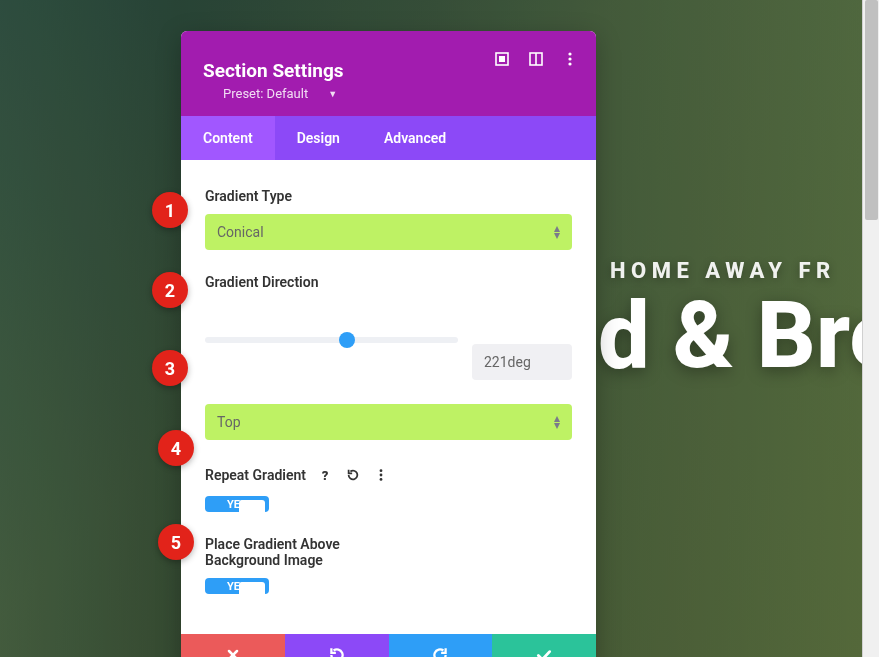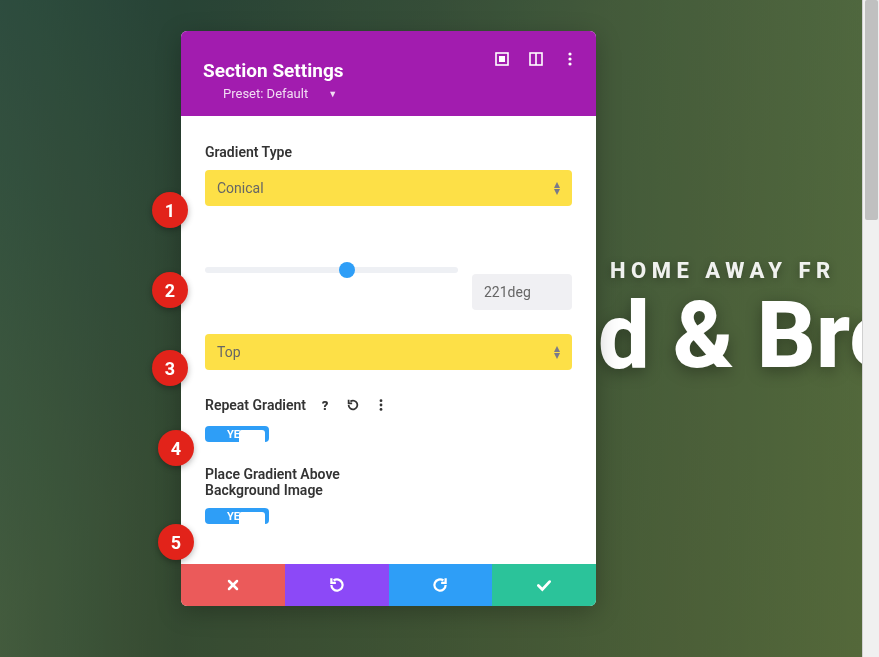--- a/index.html
+++ b/index.html
@@ -64,21 +64,21 @@
   .modal-body {
     padding: 28px 24px 40px; background: #fff; position: relative;
     min-height: 420px;
   }
   .field-group { margin-bottom: 24px; }
   .field-label {
     font-size: 14px; font-weight: 600; color: #333; margin-bottom: 10px;
     display: flex; align-items: center; gap: 8px;
   }
   .select {
-    width: 100%; background: #fde047; border: none; border-radius: 4px;
+    width: 100%; background: #bef264; border: none; border-radius: 4px;
     padding: 10px 12px; font-size: 14px; color: #666;
     display: flex; justify-content: space-between; align-items: center;
     cursor: pointer;
   }
   .select-caret { font-size: 12px; color: #7a7a8a; line-height: 0.6; }
   .slider-row { display: flex; gap: 14px; align-items: center; }
   .slider {
     flex: 1; height: 32px; position: relative; display: flex; align-items: center;
   }
   .slider-track {
@@ -162,32 +162,38 @@
       <span class="header-icon">
         <svg viewBox="0 0 16 16" fill="currentColor">
             <circle cx="8" cy="3" r="1.6"></circle>
             <circle cx="8" cy="8" r="1.6"></circle>
             <circle cx="8" cy="13" r="1.6"></circle>
           </svg>
       </span>
     </div>
   </div>
 
+  <div class="tabs">
+    <div class="tab active">Content</div>
+    <div class="tab">Design</div>
+    <div class="tab">Advanced</div>
+  </div>
 
   <div class="modal-body">
 
     <div class="field-group">
       <div class="field-label">Gradient Type</div>
       <div class="select">
         <span>Conical</span>
         <span class="select-caret">▴<br>▾</span>
       </div>
     </div>
 
     <div class="field-group">
+      <div class="field-label">Gradient Direction</div>
       <div class="slider-row">
         <div class="slider">
           <div class="slider-track"></div>
           <div class="slider-thumb" style="left:56%;"></div>
         </div>
         <div class="slider-value">221deg</div>
       </div>
     </div>
 
     <div class="field-group">

